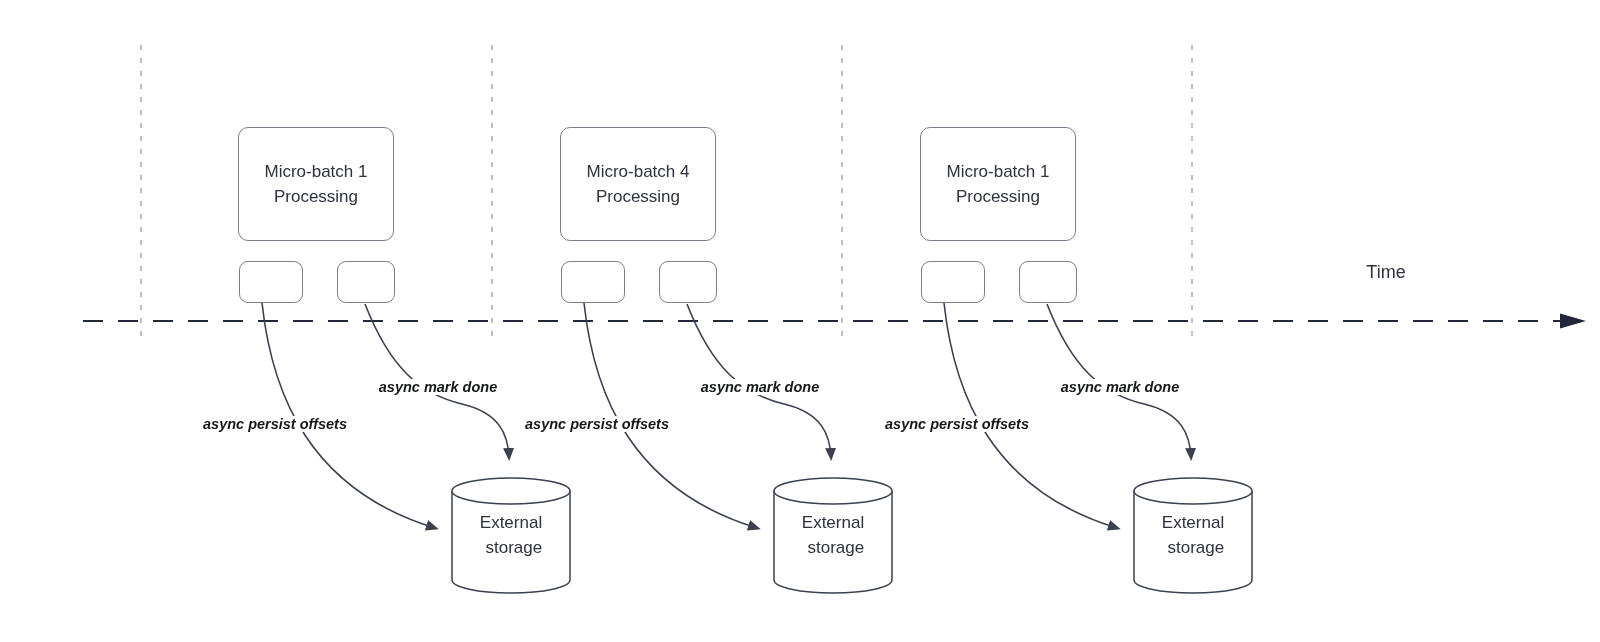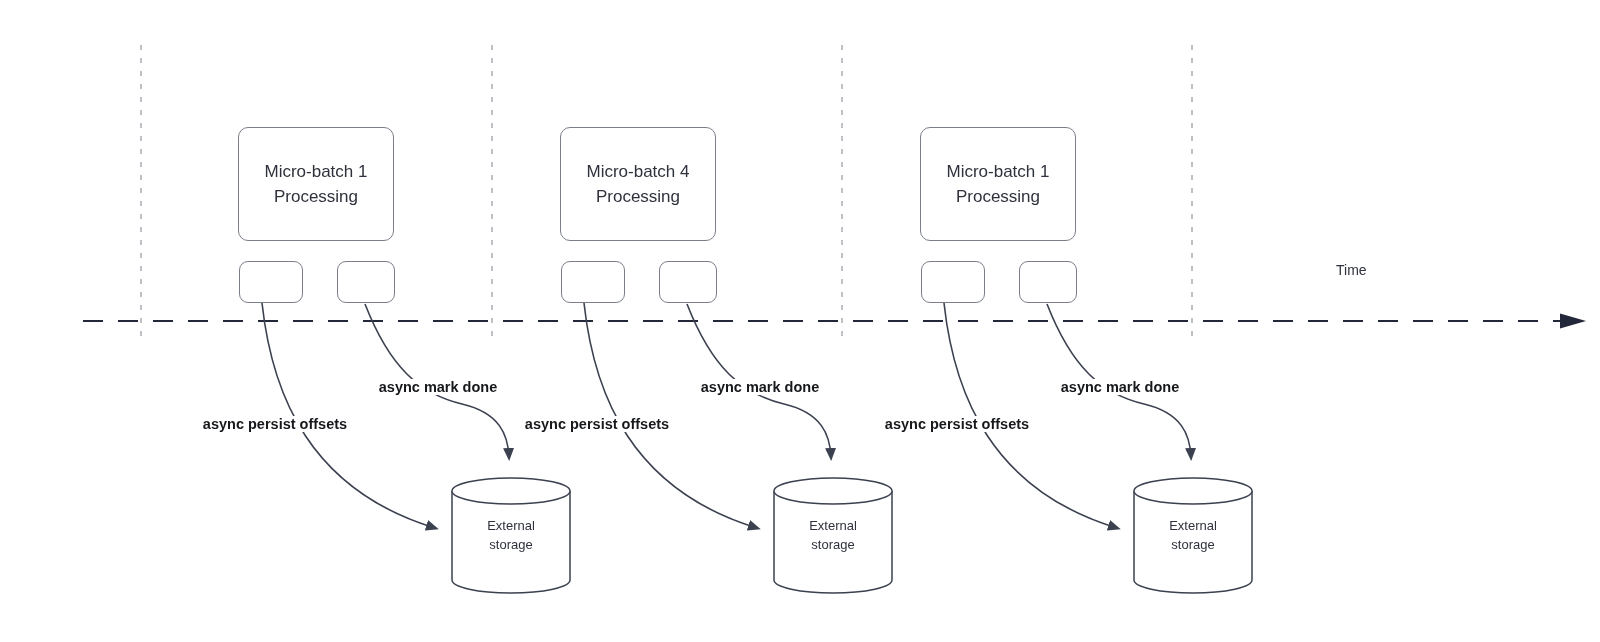--- a/index.html
+++ b/index.html
@@ -38,33 +38,33 @@
     white-space:pre-line;
   }
   .small-box{
     position:absolute;top:261px;height:42px;box-sizing:border-box;
     border:1.5px solid var(--box-border);border-radius:9px;background:#fff;
   }
   .small-box.a{left:239px;width:64px;}
   .small-box.b{left:337px;width:58px;}
   .storage-label{
     position:absolute;left:452px;top:498px;width:118px;height:76px;
-    display:flex;align-items:center;justify-content:center;text-align:center;
-    font-size:13px;line-height:1.45;color:var(--text);white-space:pre-line;
+    display:flex;align-items:center;justify-content:center;text-align:right;
+    font-size:17px;line-height:1.45;color:var(--text);white-space:pre-line;
   }
   .edge-label{
     position:absolute;transform:translateX(-50%);
     background:var(--canvas-bg);padding:0 3px;
-    font-size:14.5px;font-weight:bold;color:var(--label-text);white-space:nowrap;
+    font-size:14.5px;font-weight:bold;color:var(--label-text);white-space:nowrap;font-style:italic;
   }
   .edge-label.persist{left:275px;top:416px;}
   .edge-label.done{left:438px;top:379px;}
   .time-label{
     position:absolute;left:1336px;top:262px;width:100px;
-    font-size:14px;color:var(--text);
+    text-align:center;font-size:18px;color:var(--text);
   }
 </style>
 </head>
 <body>
 
 <div id="canvas">
 
   <svg id="diagram-svg" width="1600" height="642" viewBox="0 0 1600 642">
     <defs>
       <marker id="arrowSmall" markerUnits="userSpaceOnUse" markerWidth="14" markerHeight="11" refX="9" refY="5.5" orient="auto">

